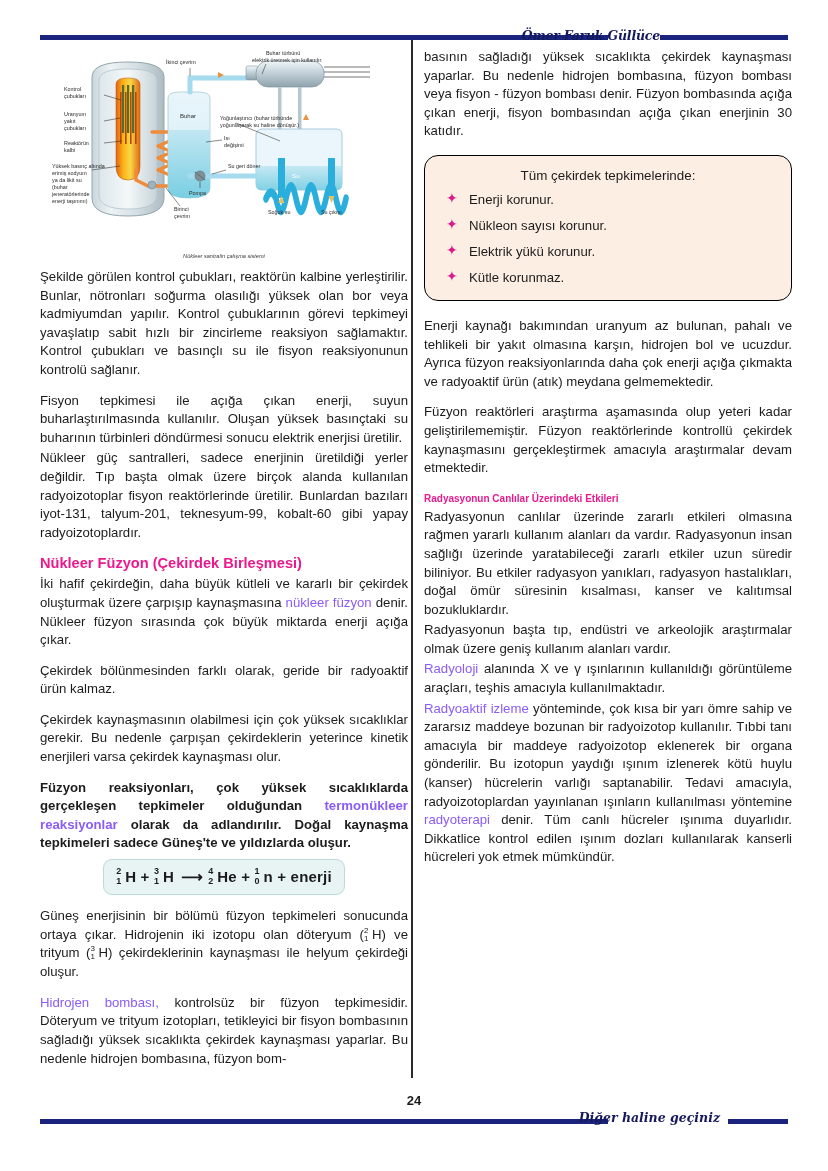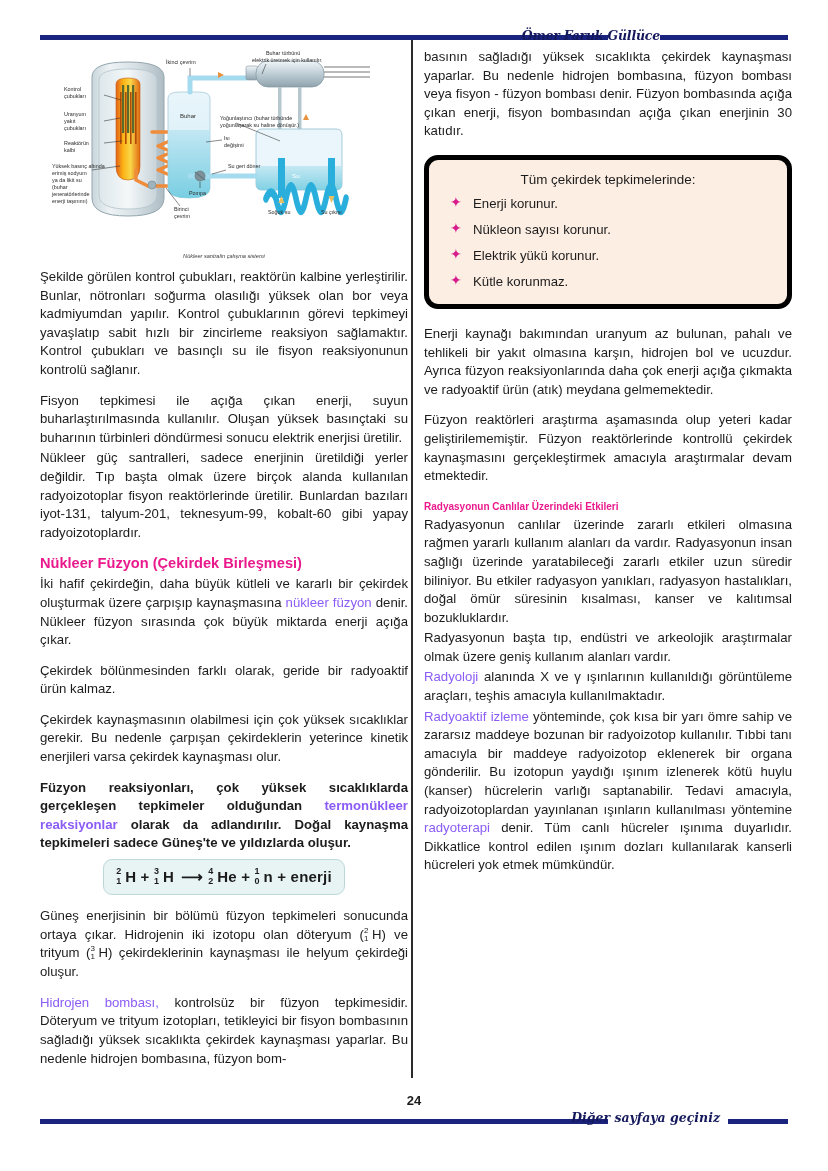--- a/index.html
+++ b/index.html
@@ -134,21 +134,21 @@
   
   .iso { display: inline-block; position: relative; width: 8px; height: 1em; vertical-align: baseline; }
   .iso sup, .iso sub { position: absolute; left: 0; font-size: 8px; line-height: 1; }
   .iso sup { top: 1px; }
   .iso sub { top: 9px; }
 
   
   .infobox {
     margin: 14px 0 16px 0;
     background: #fdeee4;
-    border: 5px solid #000000;
+    border: 1px solid #000000;
     border-radius: 14px;
     padding: 10px 14px 12px 14px;
   }
   .infobox-title {
     text-align: center;
     font-size: 13.4px;
     color: #1c1c1c;
     margin: 2px 0 8px 0;
   }
   .infobox ul { list-style: none; margin: 0; padding: 0; }
@@ -399,17 +399,17 @@
 
     <p class="body nogap"><span class="hl">Radyoaktif izleme</span><span> yönteminde, çok kısa bir yarı ömre sahip ve zararsız maddeye bozunan bir radyoizotop kullanılır. Tıbbi tanı amacıyla bir maddeye radyoizotop eklenerek bir organa gönderilir. Bu izotopun yaydığı ışınım izlenerek kötü huylu (kanser) hücrelerin varlığı saptanabilir. Tedavi amacıyla, radyoizotoplardan yayınlanan ışınların kullanılması yöntemine </span><span class="hl">radyoterapi</span><span> denir. Tüm canlı hücreler ışınıma duyarlıdır. Dikkatlice kontrol edilen ışınım dozları kullanılarak kanserli hücreleri yok etmek mümkündür.</span></p>
 
 
 
   </div>
 
   <div class="footer">
     <div class="pagenum">24</div>
     <div class="ftr-rule-left"></div>
-    <div class="footer-note">Diğer sayfaya geçiniz</div>
+    <div class="footer-note">Diğer haline geçiniz</div>
     <div class="ftr-rule-right"></div>
   </div>
 
 </div>
 
 </body></html>

